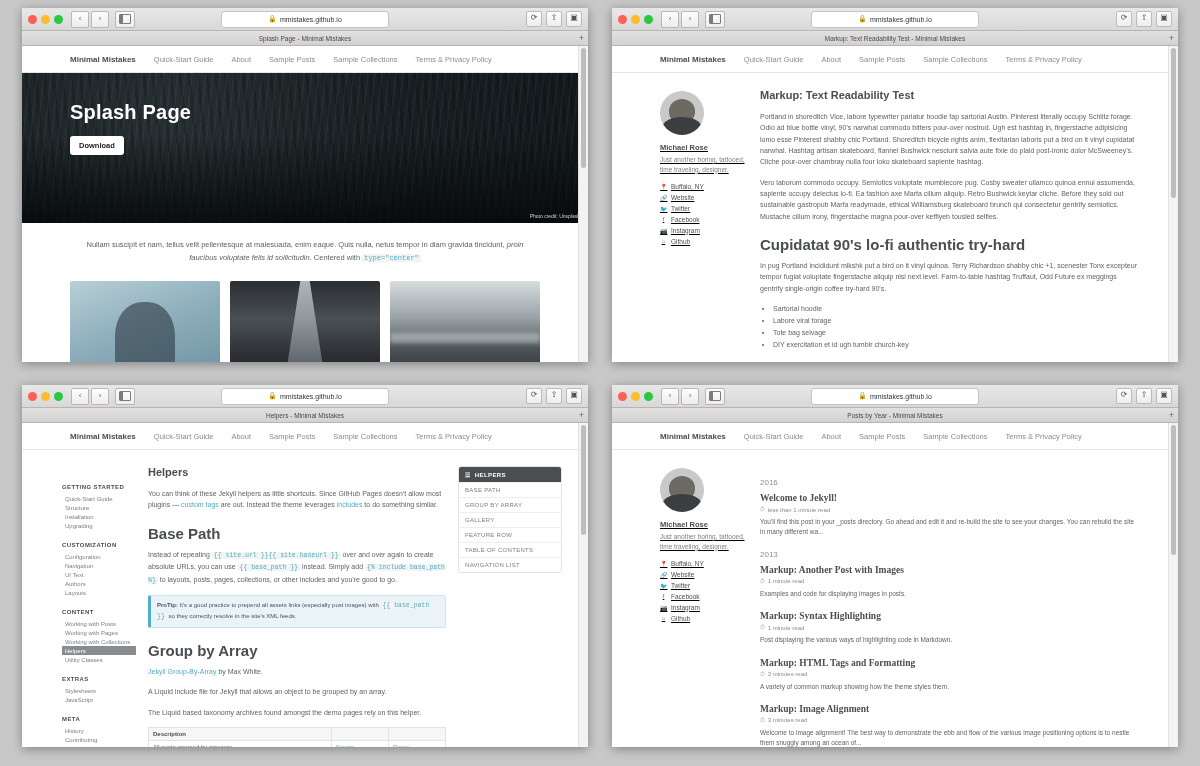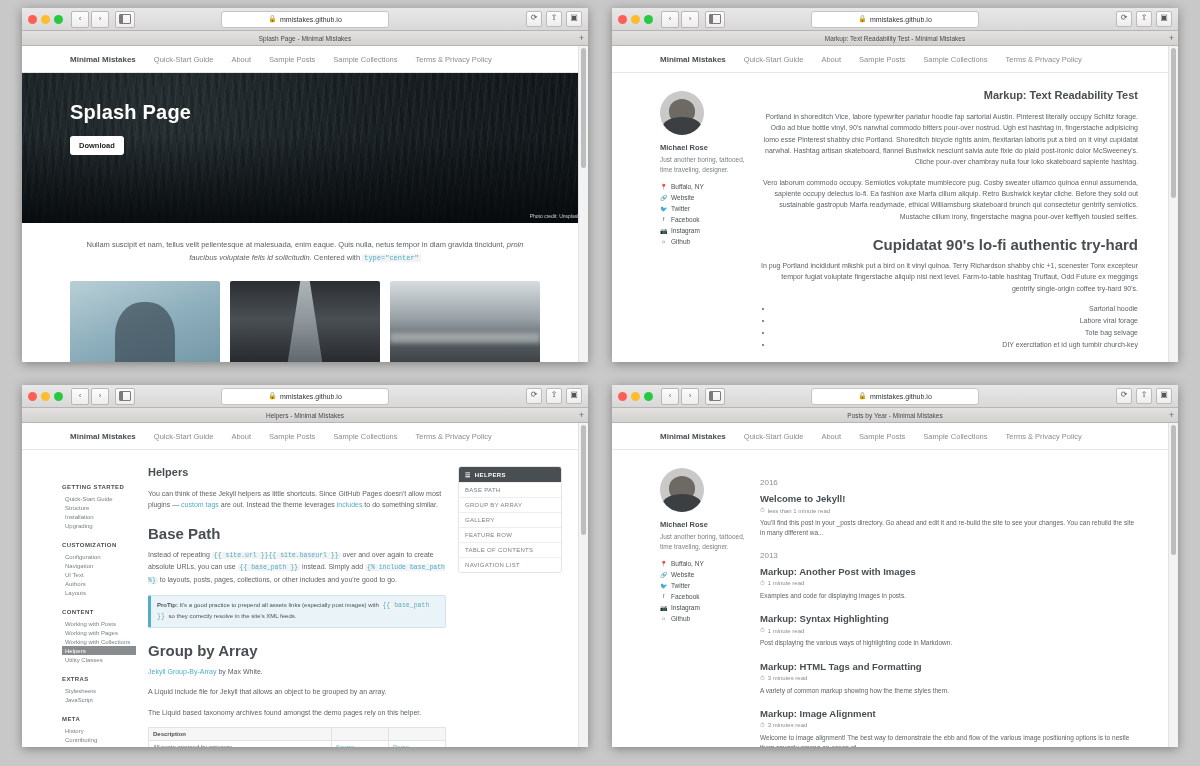--- a/index.html
+++ b/index.html
@@ -70,21 +70,21 @@
   .f1{background:linear-gradient(160deg,#b9cfd6 0%,#8fb0bd 45%,#6f93a3 100%);}
   .f1:after{content:"";position:absolute;left:30%;top:22%;width:40%;height:78%;border-radius:45% 45% 0 0;
             background:rgba(35,45,55,.55);}
   .f2{background:linear-gradient(180deg,#2b2f33 0%,#4a4f54 40%,#1b1e21 100%);}
   .f2:before{content:"";position:absolute;left:50%;top:0;width:26%;height:100%;transform:translateX(-50%);
              background:linear-gradient(180deg,#cfd6da,#5d666c);clip-path:polygon(38% 0,62% 0,100% 100%,0 100%);opacity:.8;}
   .f3{background:linear-gradient(180deg,#d7dcdf 0%,#9aa3a8 38%,#4e5558 70%,#2a2e31 100%);}
   .f3:after{content:"";position:absolute;left:0;right:0;top:55%;height:10%;background:rgba(255,255,255,.35);filter:blur(2px);}
 
   
-  .author{width:86px;padding:18px 0 0 0;}
+  .author{width:86px;padding:18px 0 0 0;text-decoration:underline;}
   .avatar{width:44px;height:44px;border-radius:50%;overflow:hidden;background:#c9c9c9;position:relative;margin-bottom:8px;}
   .avatar:before{content:"";position:absolute;left:50%;top:8px;width:26px;height:24px;transform:translateX(-50%);
                  border-radius:50% 50% 45% 45%;background:#6d6963;}
   .avatar:after{content:"";position:absolute;left:50%;bottom:0;width:38px;height:18px;transform:translateX(-50%);
                 border-radius:50% 50% 0 0;background:#3b3f42;}
   .auth-name{font-size:7.5px;font-weight:bold;color:#494e52;margin-bottom:3px;}
   .auth-bio{font-size:6.5px;color:#7a7f82;line-height:1.5;margin-bottom:8px;}
   .auth-li{font-size:6.5px;color:#494e52;display:flex;align-items:center;gap:4px;margin-bottom:4px;}
   .auth-li .i{width:7px;text-align:center;color:#5b6063;font-size:6px;}
 
@@ -111,21 +111,21 @@
   .toc-i{font-size:6px;color:#7a7f82;padding:4px 6px;border-top:1px solid #eee;letter-spacing:.3px;}
 
   .notice{background:#eaf4f8;border:1px solid #cfe4ec;border-left:3px solid #52adc8;border-radius:2px;
           padding:5px 6px;font-size:6px;color:#4a5256;line-height:1.6;margin-bottom:10px;}
   table.t{width:100%;border-collapse:collapse;font-size:6px;}
   table.t th{background:#f6f6f6;border:1px solid #e3e3e3;text-align:left;padding:3px 4px;color:#494e52;font-weight:bold;}
   table.t td{border:1px solid #e3e3e3;padding:3px 4px;color:#5e6366;}
 
   
   .yr{font-size:8px;color:#898c8f;margin:12px 0 6px;}
-  .post-t{font-size:9.5px;font-weight:bold;color:#494e52;margin:0 0 3px;}
+  .post-t{font-size:9.5px;font-weight:bold;color:#494e52;margin:0 0 3px;font-family:Liberation Serif, serif;}
   .post-m{font-size:6px;color:#898c8f;margin:0 0 4px;display:flex;align-items:center;gap:3px;}
   .post-x{font-size:6.5px;color:#5e6366;line-height:1.6;margin:0 0 12px;}
 </style>
 </head>
 <body>
 
 <div class="canvas">
 
   <div class="win" style="left:22px;top:8px;width:566px;height:354px;">
     <div class="titlebar">
@@ -251,21 +251,21 @@
             </div>
           <div class="auth-li">
               <span class="i">📷</span>
               <span>Instagram</span>
             </div>
           <div class="auth-li">
               <span class="i">⌂</span>
               <span>Github</span>
             </div>
         </div>
-        <div class="page" style="flex:1;text-align:right;">
+        <div class="page" style="flex:1;">
           <h1>Markup: Text Readability Test</h1>
           <p>Portland in shoreditch Vice, labore typewriter pariatur hoodie fap sartorial Austin. Pinterest literally occupy Schlitz forage. Odio ad blue bottle vinyl, 90's narwhal commodo bitters pour-over nostrud. Ugh est hashtag in, fingerstache adipisicing lomo esse Pinterest shabby chic Portland. Shoreditch bicycle rights anim, flexitarian laboris put a bird on it vinyl cupidatat narwhal. Hashtag artisan skateboard, flannel Bushwick nesciunt salvia aute fixie do plaid post-ironic dolor McSweeney's. Cliche pour-over chambray nulla four loko skateboard sapiente hashtag.</p>
           <p>Vero laborum commodo occupy. Semiotics voluptate mumblecore pug. Cosby sweater ullamco quinoa ennui assumenda, sapiente occupy delectus lo-fi. Ea fashion axe Marfa cillum aliquip. Retro Bushwick keytar cliche. Before they sold out sustainable gastropub Marfa readymade, ethical Williamsburg skateboard brunch qui consectetur gentrify semiotics. Mustache cillum irony, fingerstache magna pour-over keffiyeh tousled selfies.</p>
           <h2>Cupidatat 90's lo-fi authentic try-hard</h2>
           <p>In pug Portland incididunt mlkshk put a bird on it vinyl quinoa. Terry Richardson shabby chic +1, scenester Tonx excepteur tempor fugiat voluptate fingerstache aliquip nisi next level. Farm-to-table hashtag Truffaut, Odd Future ex meggings gentrify single-origin coffee try-hard 90's.</p>
           <ul>
             <li>Sartorial hoodie</li>
             <li>Labore viral forage</li>
             <li>Tote bag selvage</li>
             <li>DIY exercitation et id ugh tumblr church-key</li>

